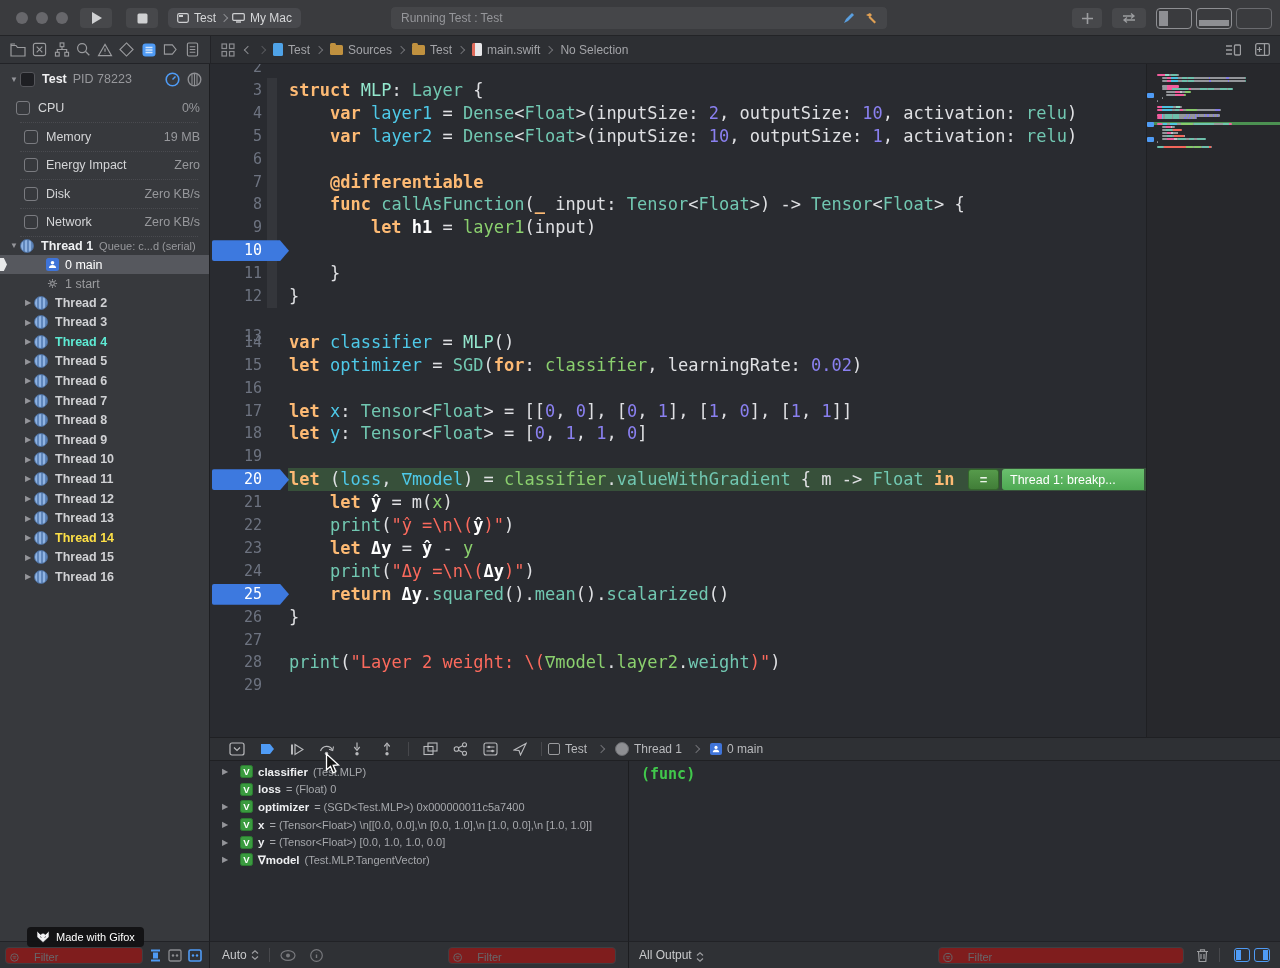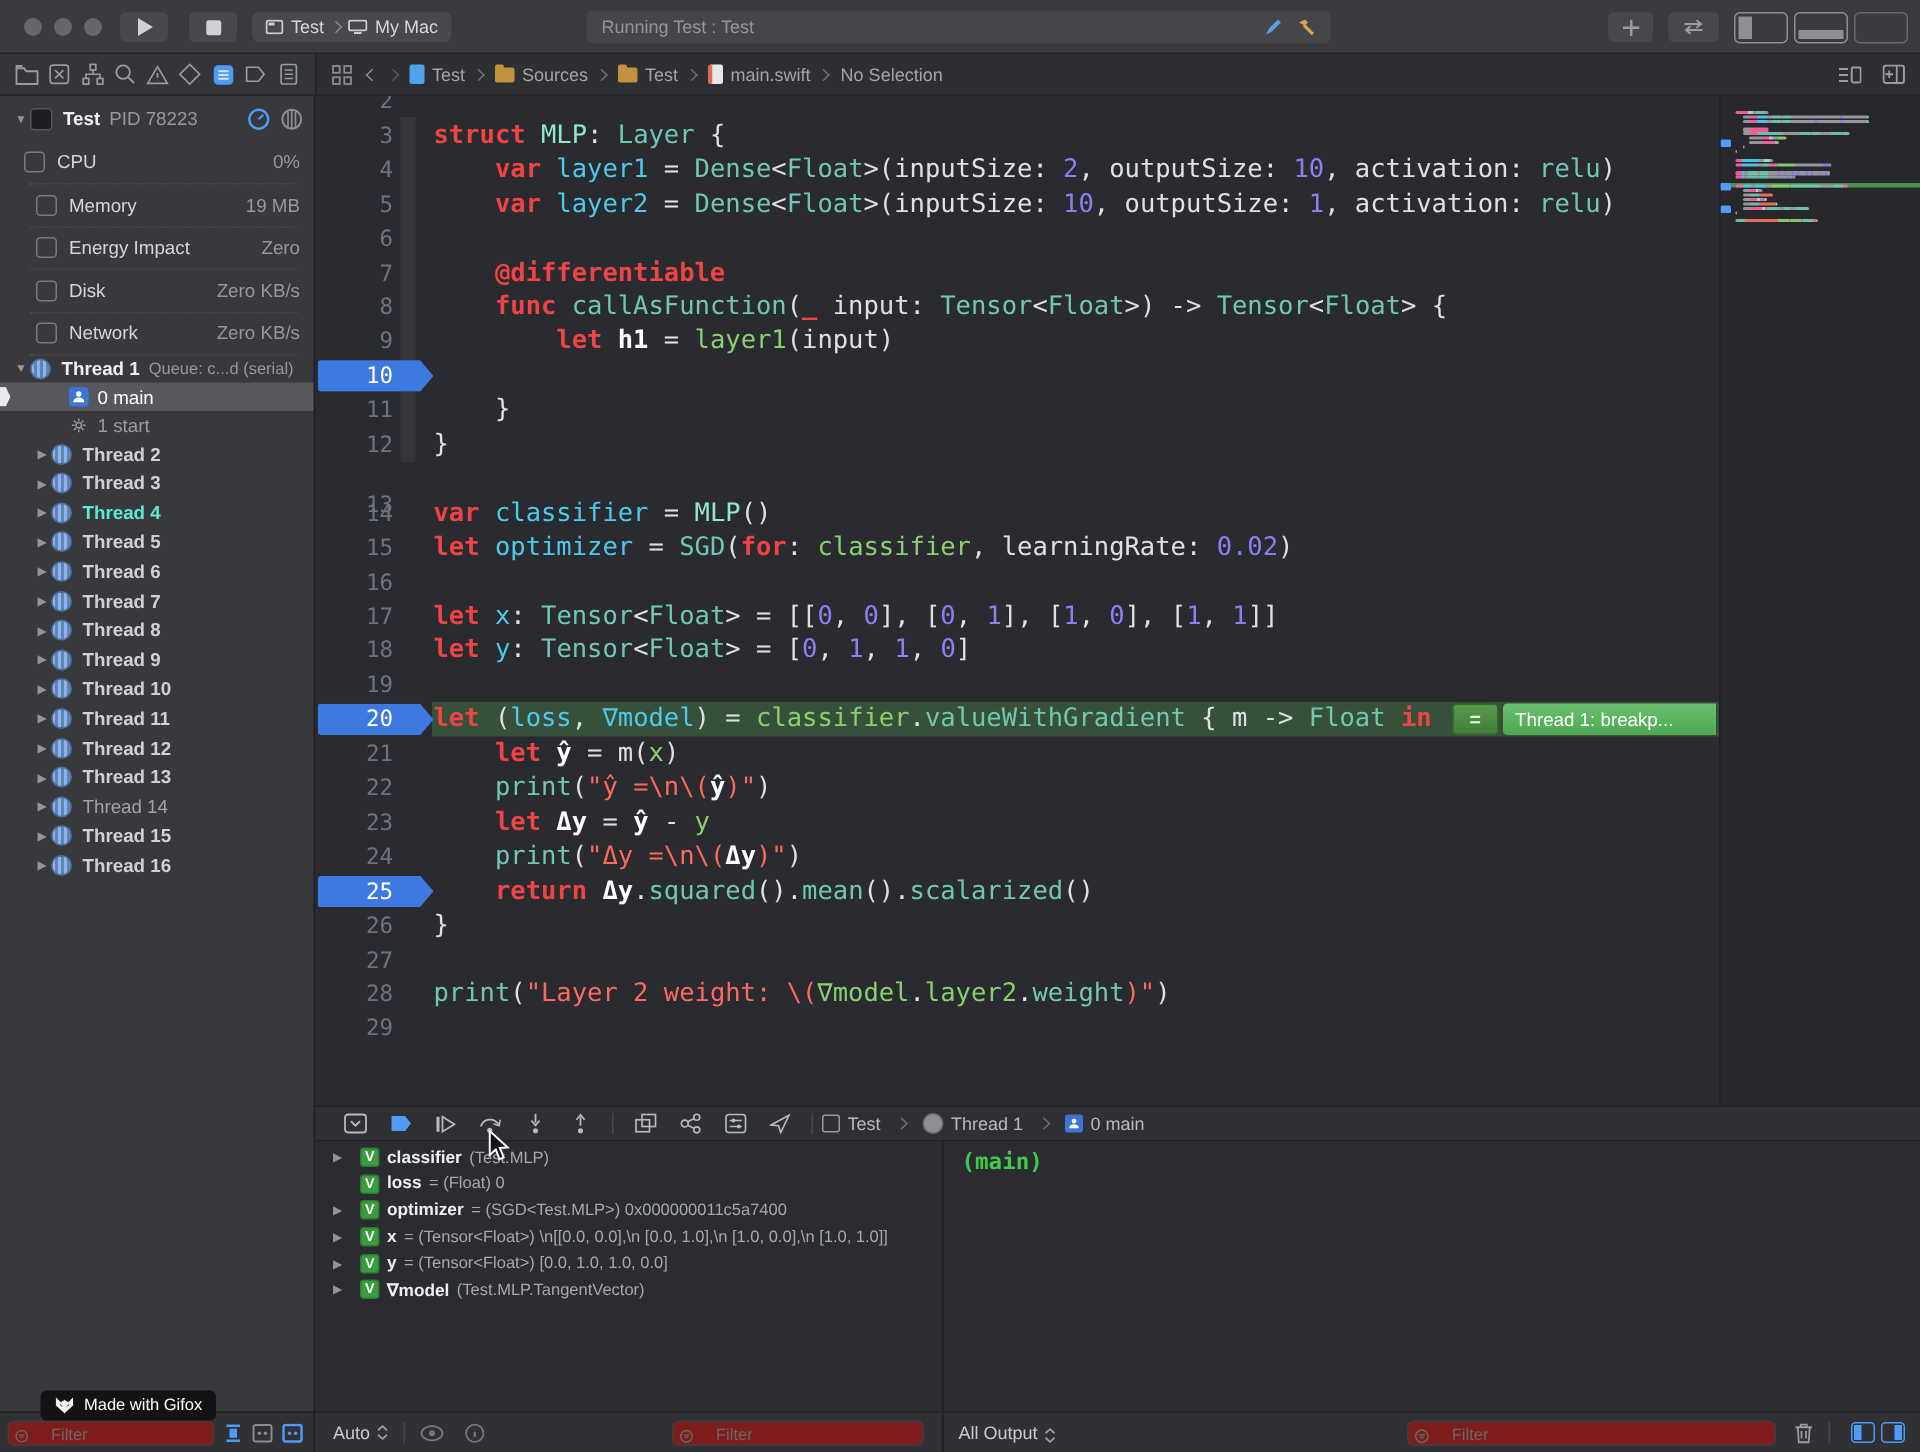--- a/index.html
+++ b/index.html
@@ -46,21 +46,21 @@
 
   
   .editor{position:absolute;left:210px;top:64px;width:936px;height:673px;background:#292b30;overflow:hidden}
   .ribbon{position:absolute;left:57px;top:14px;width:10px;height:230px;background:rgba(255,255,255,.055)}
   .code-row{position:absolute;left:0;width:936px;height:22.9px}
   .ln{position:absolute;left:0;top:0;width:52px;text-align:right;font:15px "DejaVu Sans Mono",monospace;color:#6d7380;line-height:22.9px}
   .ln.white{color:#fff;z-index:2}
   .ln-flag{position:absolute;left:2px;top:1px;width:77px;height:21px;background:#3d79df;clip-path:polygon(0 0,calc(100% - 9px) 0,100% 50%,calc(100% - 9px) 100%,0 100%);border-radius:2px}
   .row-green{position:absolute;left:78px;right:0;top:0;bottom:0;background:#37503a}
   .code-text{position:absolute;left:79px;top:0;font:17px "DejaVu Sans Mono",monospace;line-height:22.9px;white-space:pre}
-  .sg-kw{color:#ef4444;font-weight:bold}
+  .sg-kw{color:#fdba74;font-weight:bold}
   .sg-typ{color:#71c7b1}
   .sg-typd{color:#93e7cd}
   .sg-vard{color:#4ec9e8}
   .sg-num{color:#8a80f0}
   .sg-str{color:#fc6a5d}
   .sg-grn{color:#8bd06e}
   .sg-pln{color:#dfe0e3}
   .sg-wht{color:#ffffff;font-weight:bold}
   .bp-eq{position:absolute;left:758px;top:1px;width:31px;height:21px;background:linear-gradient(#569a4b,#417e38);border:1px solid #34682c;border-radius:3px;color:#eaf5e8;font:bold 13px "Liberation Sans",sans-serif;display:flex;align-items:center;justify-content:center}
   .bp-badge{position:absolute;left:792px;top:1px;width:142px;height:21px;background:linear-gradient(#6abf6e,#4ea953);border-radius:3px 0 0 3px;color:#fff;font:12.5px "Liberation Sans",sans-serif;display:flex;align-items:center;padding:0 8px;white-space:nowrap;overflow:hidden}
@@ -390,21 +390,21 @@
       <span style="color:#d0d1d4;font-weight:bold">Thread 12</span>
     </div>
     <div class="sb-row" style="top: 444.6px; height: 19px; padding-left: 22px;">
       <span class="sb-tri">▶</span>
       <span class="thr-ic"></span>
       <span style="color:#d0d1d4;font-weight:bold">Thread 13</span>
     </div>
     <div class="sb-row" style="top: 464.2px; height: 19px; padding-left: 22px;">
       <span class="sb-tri">▶</span>
       <span class="thr-ic"></span>
-      <span style="color:#a3a3a3;font-weight:normal">Thread 14</span>
+      <span style="color:#fde047;font-weight:bold">Thread 14</span>
     </div>
     <div class="sb-row" style="top: 483.8px; height: 19px; padding-left: 22px;">
       <span class="sb-tri">▶</span>
       <span class="thr-ic"></span>
       <span style="color:#d0d1d4;font-weight:bold">Thread 15</span>
     </div>
     <div class="sb-row" style="top: 503.4px; height: 19px; padding-left: 22px;">
       <span class="sb-tri">▶</span>
       <span class="thr-ic"></span>
       <span style="color:#d0d1d4;font-weight:bold">Thread 16</span>
@@ -721,21 +721,21 @@
     </div>
     <div class="var-row" style="top: 90px; padding-left: 30px;">
       <span class="var-tri">▶</span>
       <span class="vbox">V</span>
       <span class="var-name">∇model</span>
       <span class="var-detail">(Test.MLP.TangentVector)</span>
     </div>
   </div>
 
 <div class="console-pane">
-  <div class="prompt">(main)</div>
+  <div class="prompt">(func)</div>
 </div>
 
 <div class="vars-bar">
   <span style="display:flex;align-items:center;gap:4px">
     <span>Auto</span>
     <svg width="8" height="10" viewBox="0 0 8 10">
         <path d="M1 3.5 L4 0.8 L7 3.5 M1 6.5 L4 9.2 L7 6.5" fill="none" stroke="#9c9da0" stroke-width="1.2"></path>
       </svg>
   </span>
   <span class="bar-div"></span>

